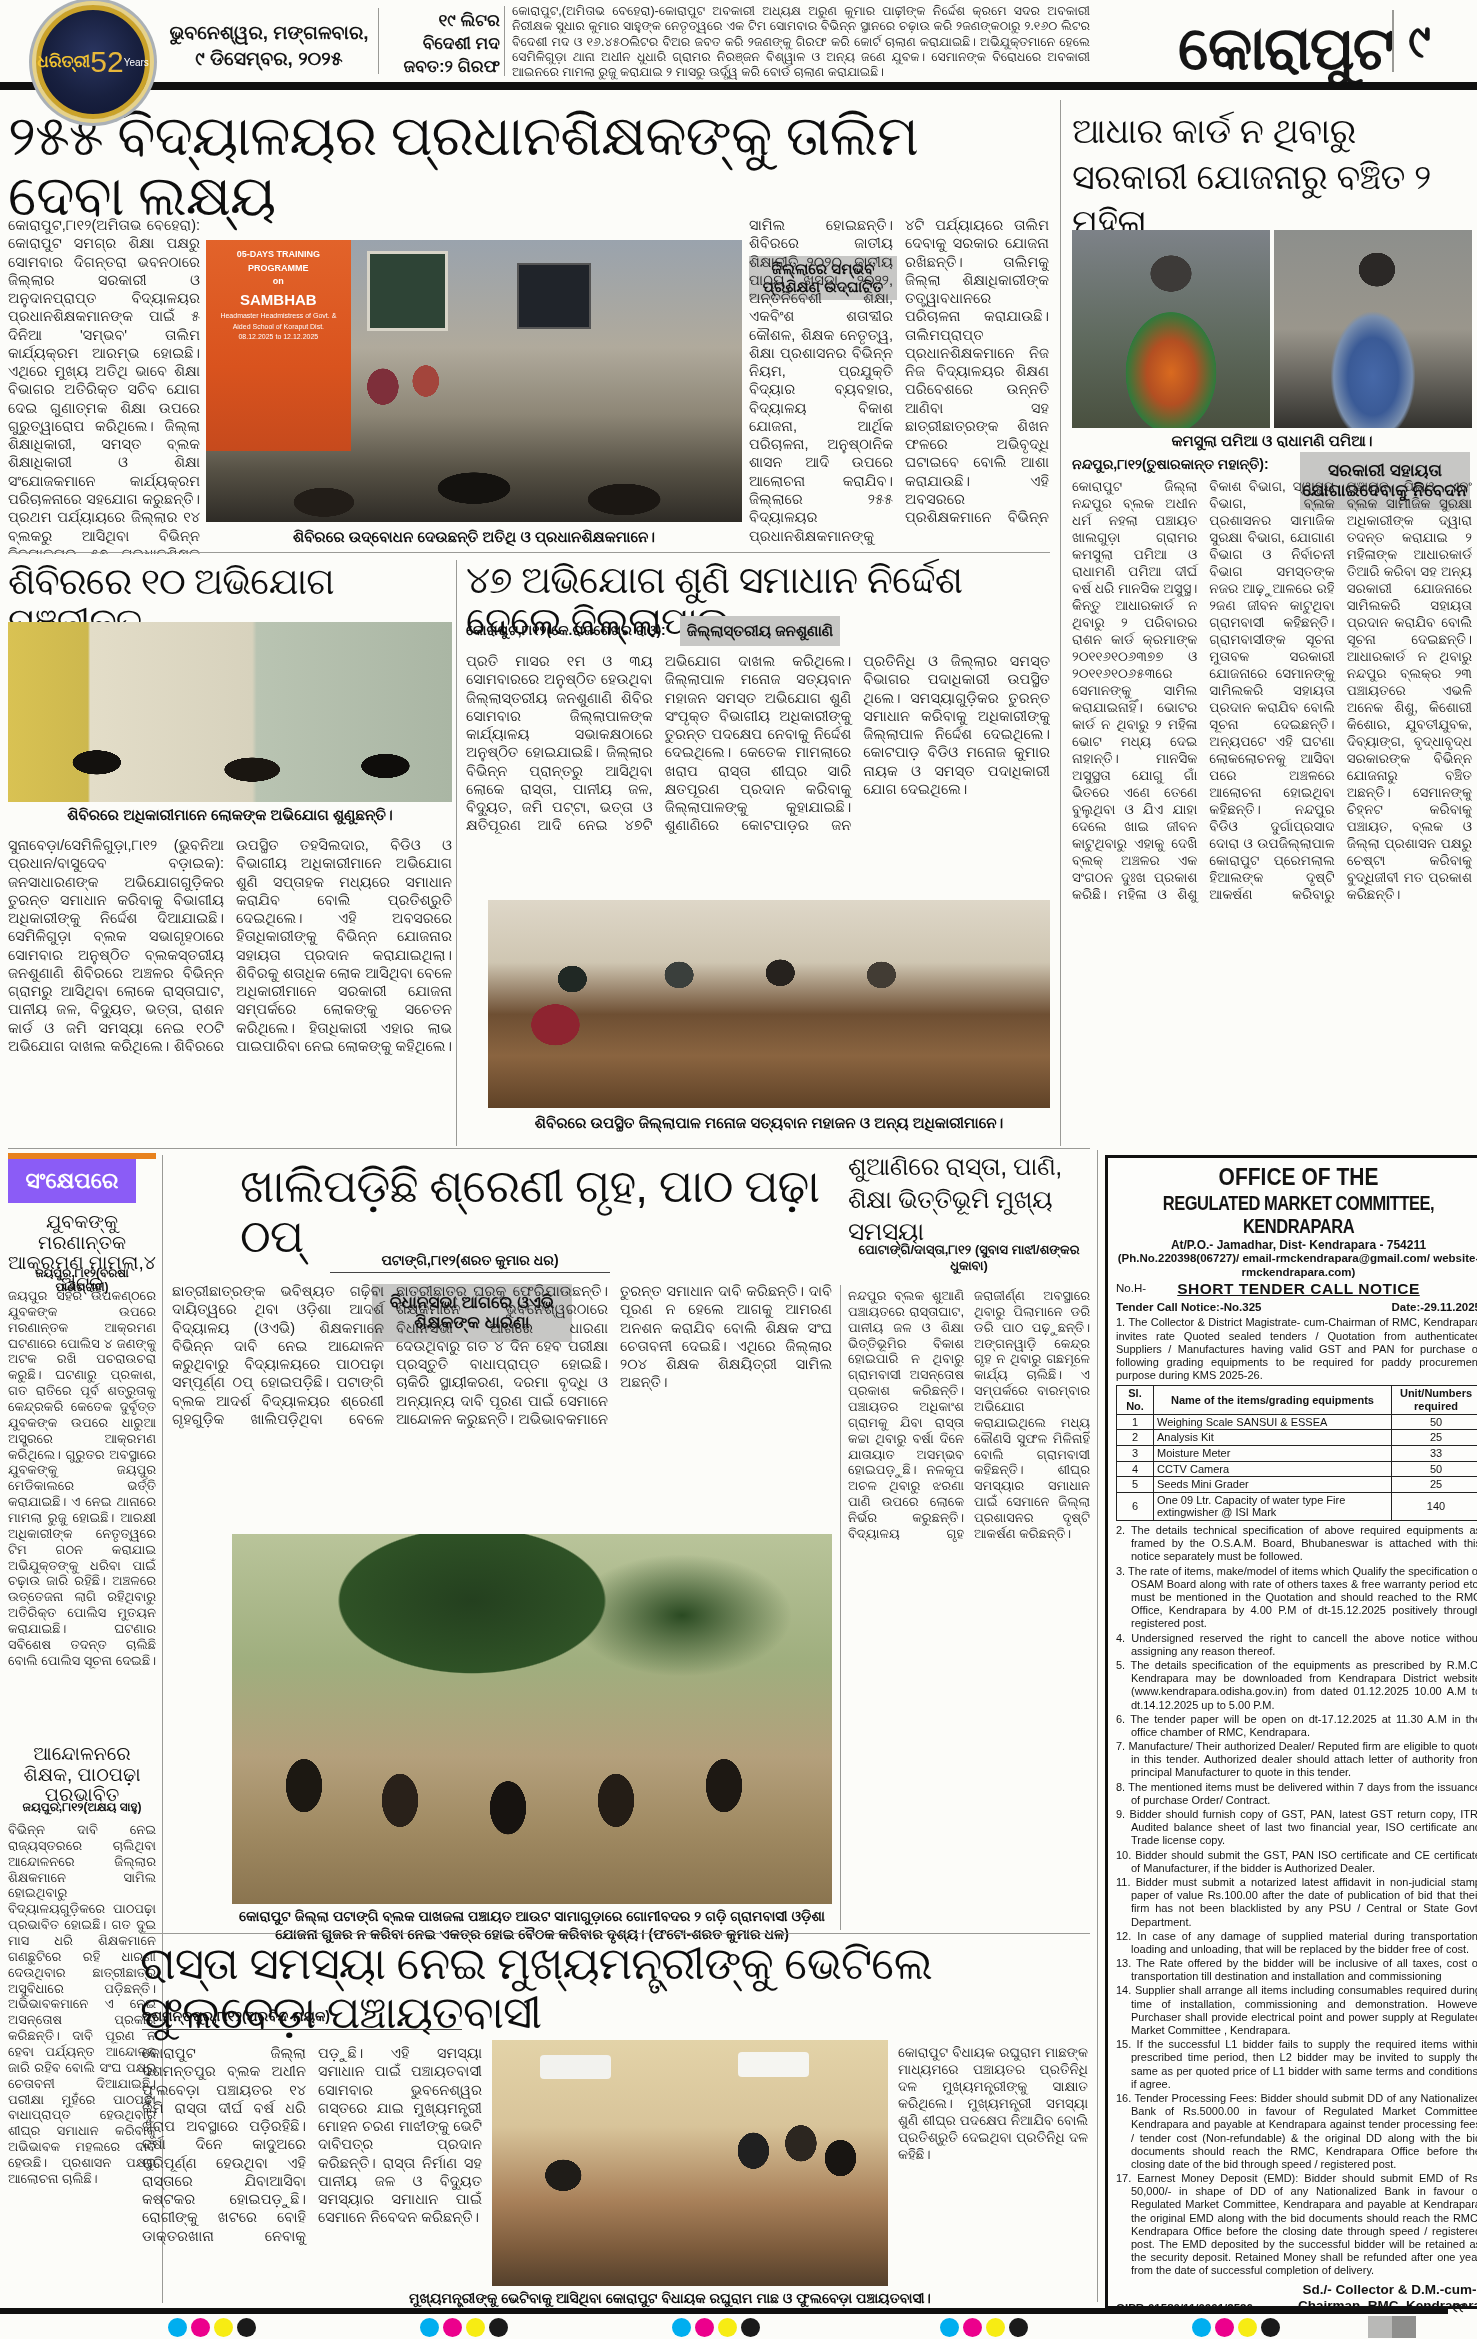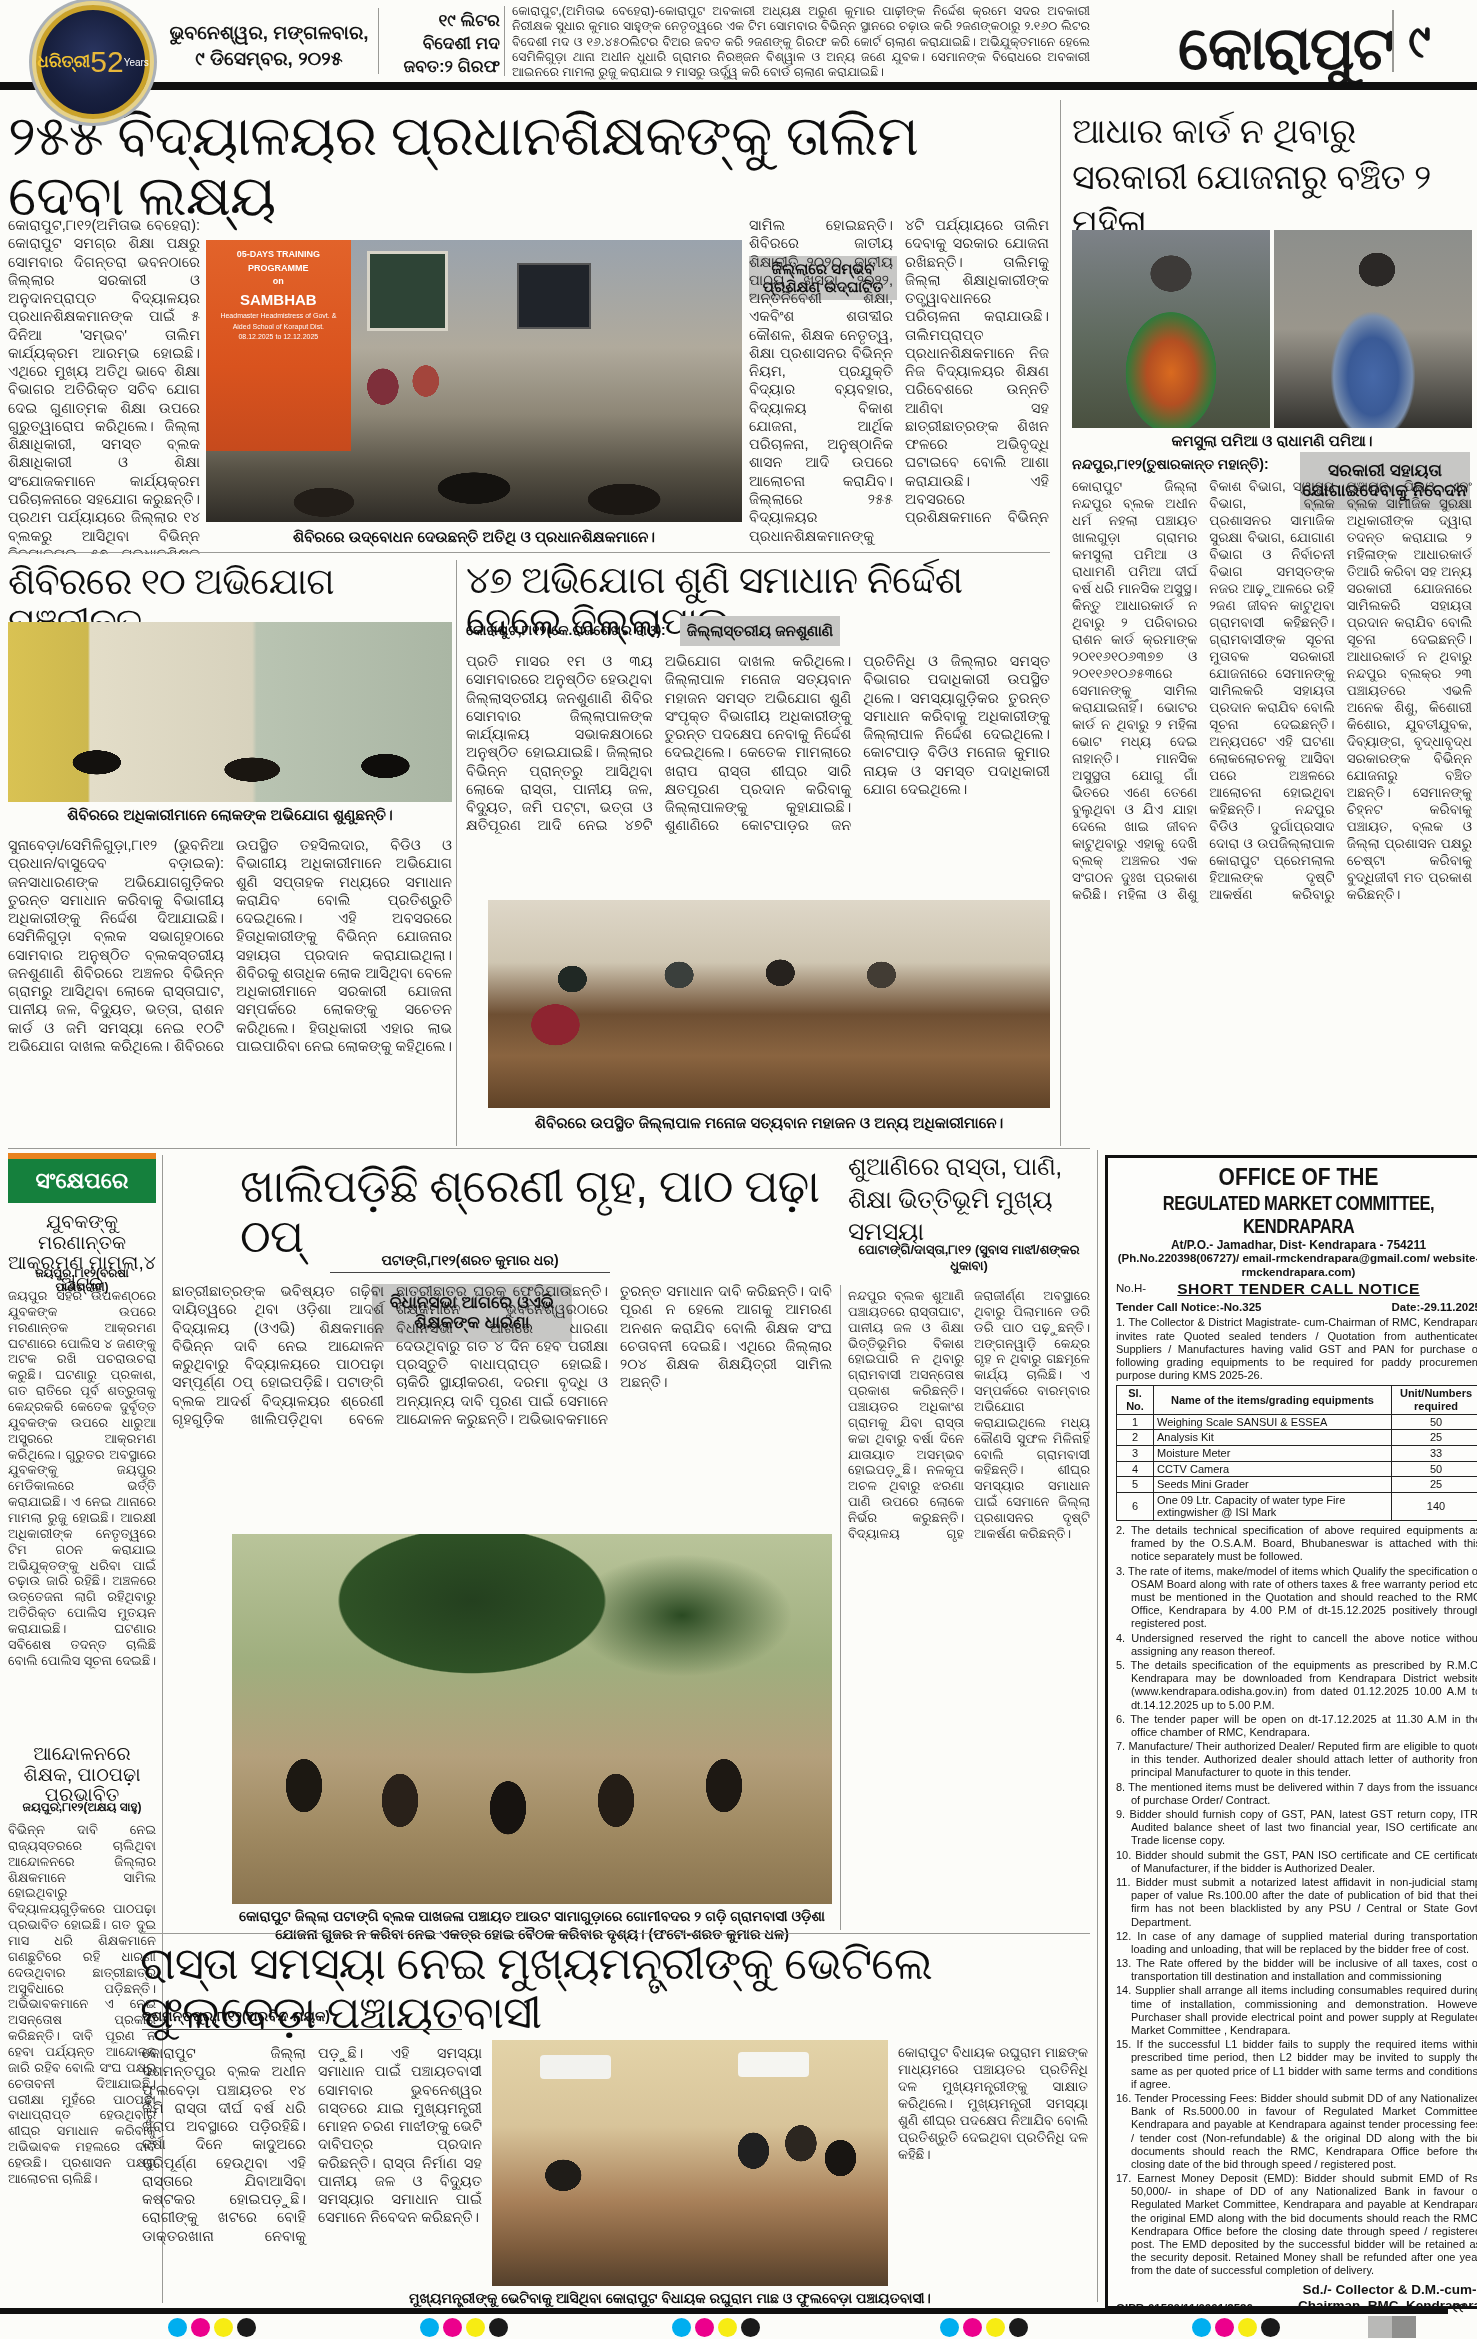--- a/index.html
+++ b/index.html
@@ -141,21 +141,21 @@
        radial-gradient(24px 22px at 34% 36%, #3a3f3c 60%, rgba(0,0,0,0) 61%),
        radial-gradient(24px 22px at 52% 35%, #26221e 60%, rgba(0,0,0,0) 61%),
        radial-gradient(24px 22px at 70% 36%, #423c34 60%, rgba(0,0,0,0) 61%),
        radial-gradient(40px 34px at 12% 60%, #8e2430 60%, rgba(0,0,0,0) 61%),
        linear-gradient(180deg,#ded7c8 0%,#cfc6b2 30%,#6e4f33 55%,#8a6440 75%,#5f4227 100%);"></div>
   <div class="abs caption" style="left:488px;top:1114px;width:562px;">ଶିବିରରେ ଉପସ୍ଥିତ ଜିଲ୍ଲାପାଳ ମନୋଜ ସତ୍ୟବାନ ମହାଜନ ଓ ଅନ୍ୟ ଅଧିକାରୀମାନେ।</div>
 
   <div class="abs hrule" style="left:8px;top:1148px;width:1082px;"></div>
 
   <div class="abs" style="left:8px;top:1153px;width:148px;height:6px;background:#e8821e;"></div>
-  <div class="abs" style="left:8px;top:1159px;width:148px;height:44px;background:#15803d;color:#fff;font-weight:bold;
+  <div class="abs" style="left:8px;top:1159px;width:128px;height:44px;background:#8b5cf6;color:#fff;font-weight:bold;
        font-size:22px;display:flex;align-items:center;justify-content:center;">ସଂକ୍ଷେପରେ</div>
   <div class="abs hl" style="left:8px;top:1212px;width:148px;font-size:19px;text-align:center;letter-spacing:0;">ଯୁବକଙ୍କୁ ମରଣାନ୍ତକ ଆକ୍ରମଣ ମାମଲା,୪ ଅଟକ</div>
   <div class="abs byline" style="left:8px;top:1266px;width:148px;font-size:12px;text-align:center;">ଜୟପୁର,୮ା୧୨(ବରଷା ପାଣିଗ୍ରାହୀ)</div>
   <div class="abs sm-txt" style="left:8px;top:1288px;width:148px;height:448px;">ଜୟପୁର ସହର ଉପକଣ୍ଠରେ ଯୁବକଙ୍କ ଉପରେ ମରଣାନ୍ତକ ଆକ୍ରମଣ ଘଟଣାରେ ପୋଲିସ ୪ ଜଣଙ୍କୁ ଅଟକ ରଖି ପଚରାଉଚରା କରୁଛି। ଘଟଣାରୁ ପ୍ରକାଶ, ଗତ ରାତିରେ ପୂର୍ବ ଶତ୍ରୁତାକୁ କେନ୍ଦ୍ରକରି କେତେକ ଦୁର୍ବୃତ୍ତ ଯୁବକଙ୍କ ଉପରେ ଧାରୁଆ ଅସ୍ତ୍ରରେ ଆକ୍ରମଣ କରିଥିଲେ। ଗୁରୁତର ଅବସ୍ଥାରେ ଯୁବକଙ୍କୁ ଜୟପୁର ମେଡିକାଲରେ ଭର୍ତ୍ତି କରାଯାଇଛି। ଏ ନେଇ ଥାନାରେ ମାମଲା ରୁଜୁ ହୋଇଛି। ଆରକ୍ଷୀ ଅଧିକାରୀଙ୍କ ନେତୃତ୍ୱରେ ଟିମ ଗଠନ କରାଯାଇ ଅଭିଯୁକ୍ତଙ୍କୁ ଧରିବା ପାଇଁ ଚଢ଼ାଉ ଜାରି ରହିଛି। ଅଞ୍ଚଳରେ ଉତ୍ତେଜନା ଲାଗି ରହିଥିବାରୁ ଅତିରିକ୍ତ ପୋଲିସ ମୁତୟନ କରାଯାଇଛି। ଘଟଣାର ସବିଶେଷ ତଦନ୍ତ ଚାଲିଛି ବୋଲି ପୋଲିସ ସୂଚନା ଦେଇଛି।</div>
   <div class="abs hl" style="left:8px;top:1744px;width:148px;font-size:19px;text-align:center;letter-spacing:0;">ଆନ୍ଦୋଳନରେ ଶିକ୍ଷକ, ପାଠପଢ଼ା ପ୍ରଭାବିତ</div>
   <div class="abs byline" style="left:8px;top:1800px;width:148px;font-size:12px;text-align:center;">ଜୟପୁର,୮ା୧୨(ଅକ୍ଷୟ ସାହୁ)</div>
   <div class="abs sm-txt" style="left:8px;top:1822px;width:148px;height:478px;">ବିଭିନ୍ନ ଦାବି ନେଇ ରାଜ୍ୟସ୍ତରରେ ଚାଲିଥିବା ଆନ୍ଦୋଳନରେ ଜିଲ୍ଲାର ଶିକ୍ଷକମାନେ ସାମିଲ ହୋଇଥିବାରୁ ବିଦ୍ୟାଳୟଗୁଡ଼ିକରେ ପାଠପଢ଼ା ପ୍ରଭାବିତ ହୋଇଛି। ଗତ ଦୁଇ ମାସ ଧରି ଶିକ୍ଷକମାନେ ଗଣଛୁଟିରେ ରହି ଧାରଣା ଦେଉଥିବାର ଛାତ୍ରୀଛାତ୍ର ଅସୁବିଧାରେ ପଡ଼ିଛନ୍ତି। ଅଭିଭାବକମାନେ ଏ ନେଇ ଅସନ୍ତୋଷ ପ୍ରକାଶ କରିଛନ୍ତି। ଦାବି ପୂରଣ ନ ହେବା ପର୍ଯ୍ୟନ୍ତ ଆନ୍ଦୋଳନ ଜାରି ରହିବ ବୋଲି ସଂଘ ପକ୍ଷରୁ ଚେତାବନୀ ଦିଆଯାଇଛି। ପରୀକ୍ଷା ମୁହଁରେ ପାଠପଢ଼ା ବାଧାପ୍ରାପ୍ତ ହେଉଥିବାରୁ ଶୀଘ୍ର ସମାଧାନ କରିବାକୁ ଅଭିଭାବକ ମହଲରେ ଦାବି ହେଉଛି। ପ୍ରଶାସନ ପକ୍ଷରୁ ଆଲୋଚନା ଚାଲିଛି।</div>
   <div class="abs vrule" style="left:162px;top:1155px;height:1148px;"></div>
 
   <div class="abs hl" style="left:240px;top:1162px;width:600px;font-size:46px;">ଖାଲିପଡ଼ିଛି ଶ୍ରେଣୀ ଗୃହ, ପାଠ ପଢ଼ା ଠପ୍</div>

